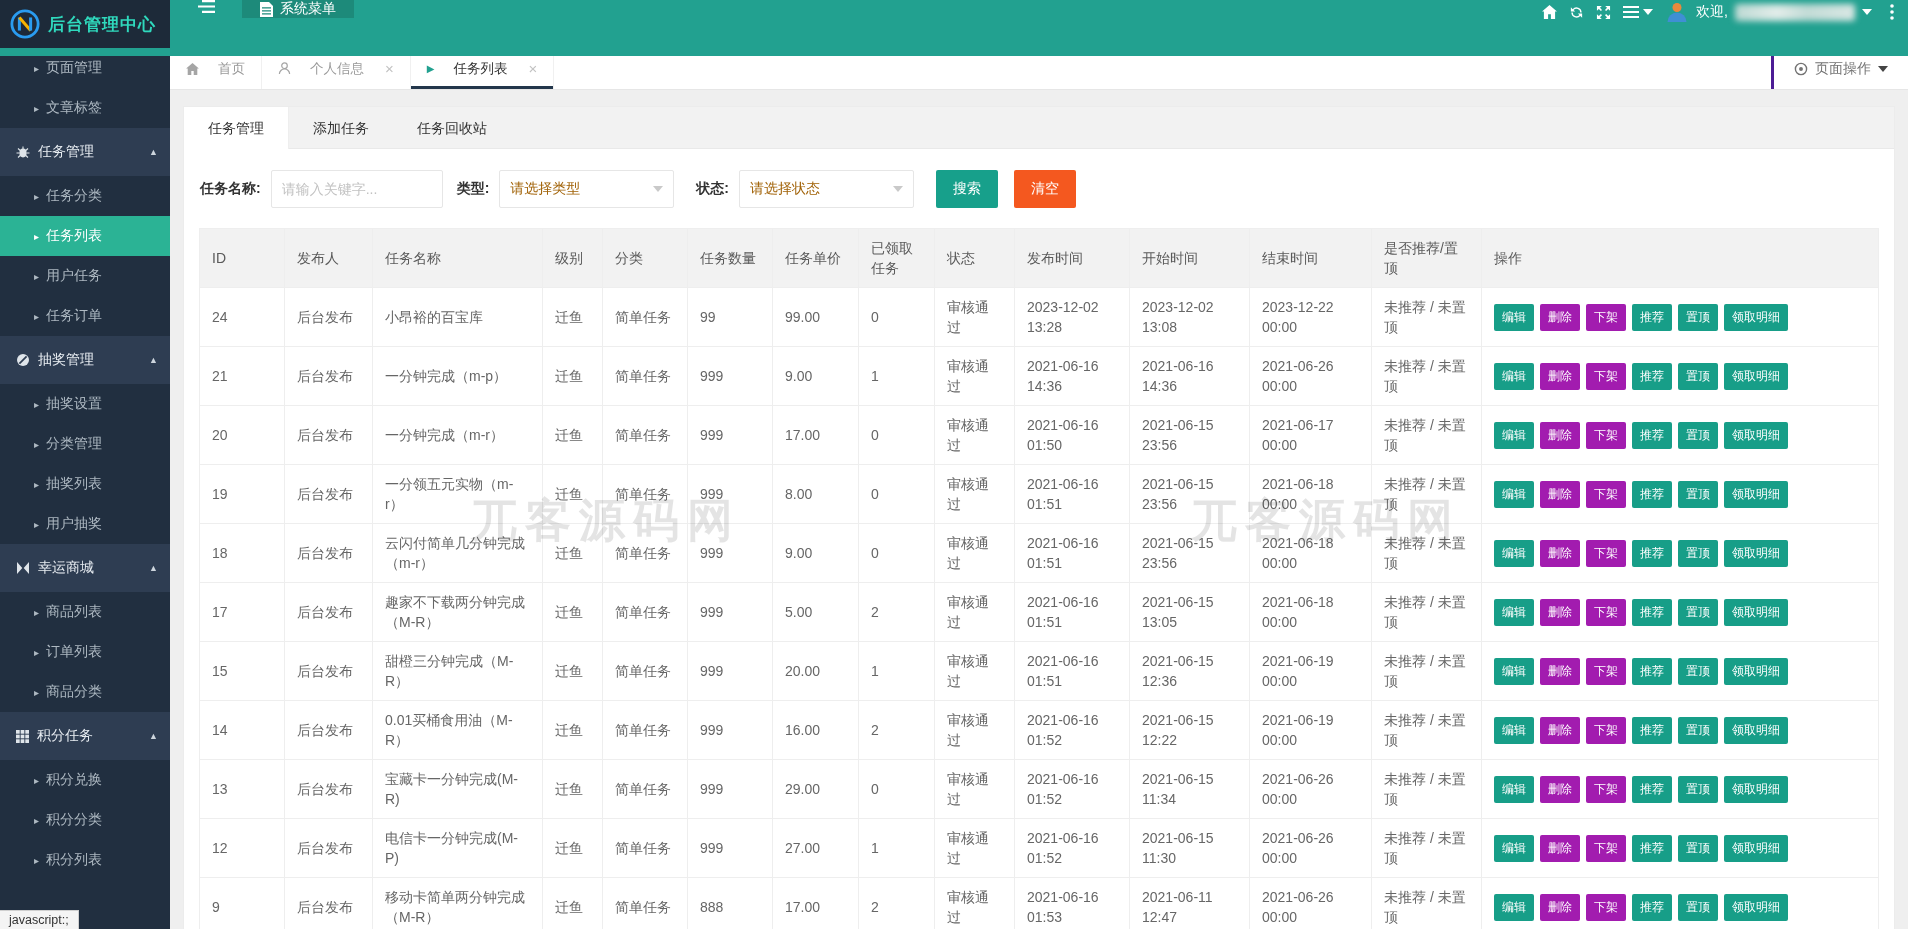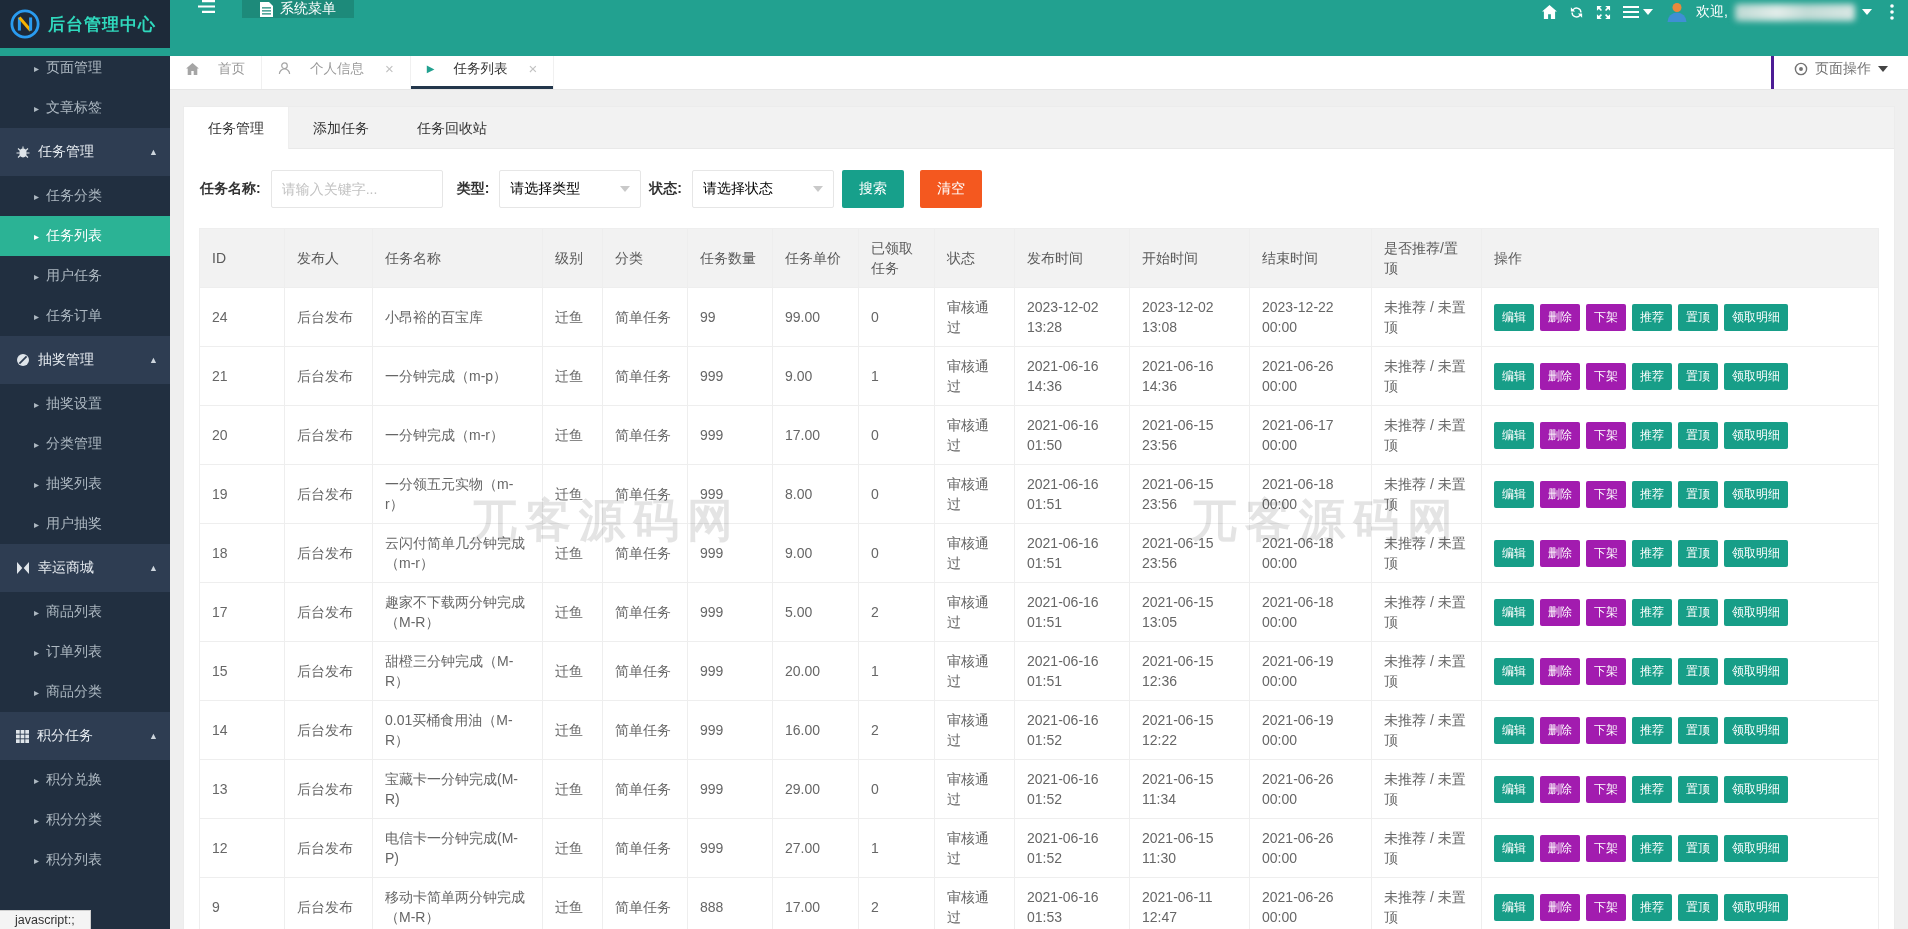--- a/index.html
+++ b/index.html
@@ -50,21 +50,21 @@
   .card-tabs { height:42px; background:#f2f2f2; border-bottom:1px solid #e9e9e9; display:flex; }
   .ptab { height:42px; line-height:42px; padding:0 24px; color:#333; font-size:14px; cursor:pointer; }
   .ptab.active { background:#fff; border-right:1px solid #eee; margin-bottom:-1px; }
   .card-body { padding:15px; position:relative; }
 
   
   .filter-bar { display:flex; align-items:center; padding:6px 0 20px 1px; }
   .f-label { font-weight:bold; color:#333; margin-right:10px; white-space:nowrap; }
   .f-input { width:172px; height:38px; border:1px solid #e6e6e6; border-radius:2px; padding:0 10px; font-size:14px; color:#666; outline:none; margin-right:14px; font-family:inherit; }
   .f-input::placeholder { color:#c2c2c2; }
-  .f-select { width:142px; height:38px; border:1px solid #e6e6e6; border-radius:2px; background:#fff; display:flex; align-items:center; justify-content:space-between; padding:0 10px; color:#000000; margin-right:8px; cursor:pointer; }
+  .f-select { width:175px; height:38px; border:1px solid #e6e6e6; border-radius:2px; background:#fff; display:flex; align-items:center; justify-content:space-between; padding:0 10px; color:#a16207; margin-right:22px; cursor:pointer; }
   .f-select .caret-dn { border-top-color:#c9c9c9; }
   .btn { height:38px; padding:0 17px; border:none; border-radius:2px; color:#fff; font-size:14px; cursor:pointer; font-family:inherit; }
   .btn-search { background:#17a08b; margin-right:16px; }
   .btn-clear { background:#f4581f; }
 
   
   .table-wrap { position:relative; }
   table { width:100%; border-collapse:collapse; table-layout:fixed; }
   th, td { border:1px solid #eee; text-align:left; padding:9px 12px; font-weight:normal; font-size:14px; line-height:20px; word-break:break-word; }
   th { background:#f2f2f2; color:#5a5a5a; }
@@ -72,21 +72,21 @@
   tr { height:58px; }
   .actions { white-space:nowrap; }
   .abtn { display:inline-block; border:none; border-radius:2px; color:#fff; font-size:12px; padding:5px 8px; margin-right:6px; cursor:pointer; font-family:inherit; }
   .abtn.teal { background:#179e88; }
   .abtn.orange { background:#a21caf; }
 
   .watermark { position:absolute; font-size:46px; font-weight:bold; color:#000; opacity:0.10; letter-spacing:8px; pointer-events:none; white-space:nowrap; }
   .wm-left { left:272px; top:262px; }
   .wm-right { left:992px; top:262px; }
 
-  .statusbar { position:absolute; left:0; bottom:0; background:#f4f4f4; border:1px solid #cfcfcf; border-left:none; border-bottom:none; padding:2px 15px; font-size:12.5px; color:#333; z-index:40; }
+  .statusbar { position:absolute; left:0; bottom:0; background:#f4f4f4; border:1px solid #cfcfcf; border-left:none; border-bottom:none; padding:2px 9px; font-size:12.5px; color:#333; z-index:40; }
 </style>
 </head>
 <body>
 
 <div class="screen">
 
   <div class="topbar">
     <div class="logo-area">
       <span style="display:flex;">
         <svg width="30" height="30" viewBox="0 0 32 32">

